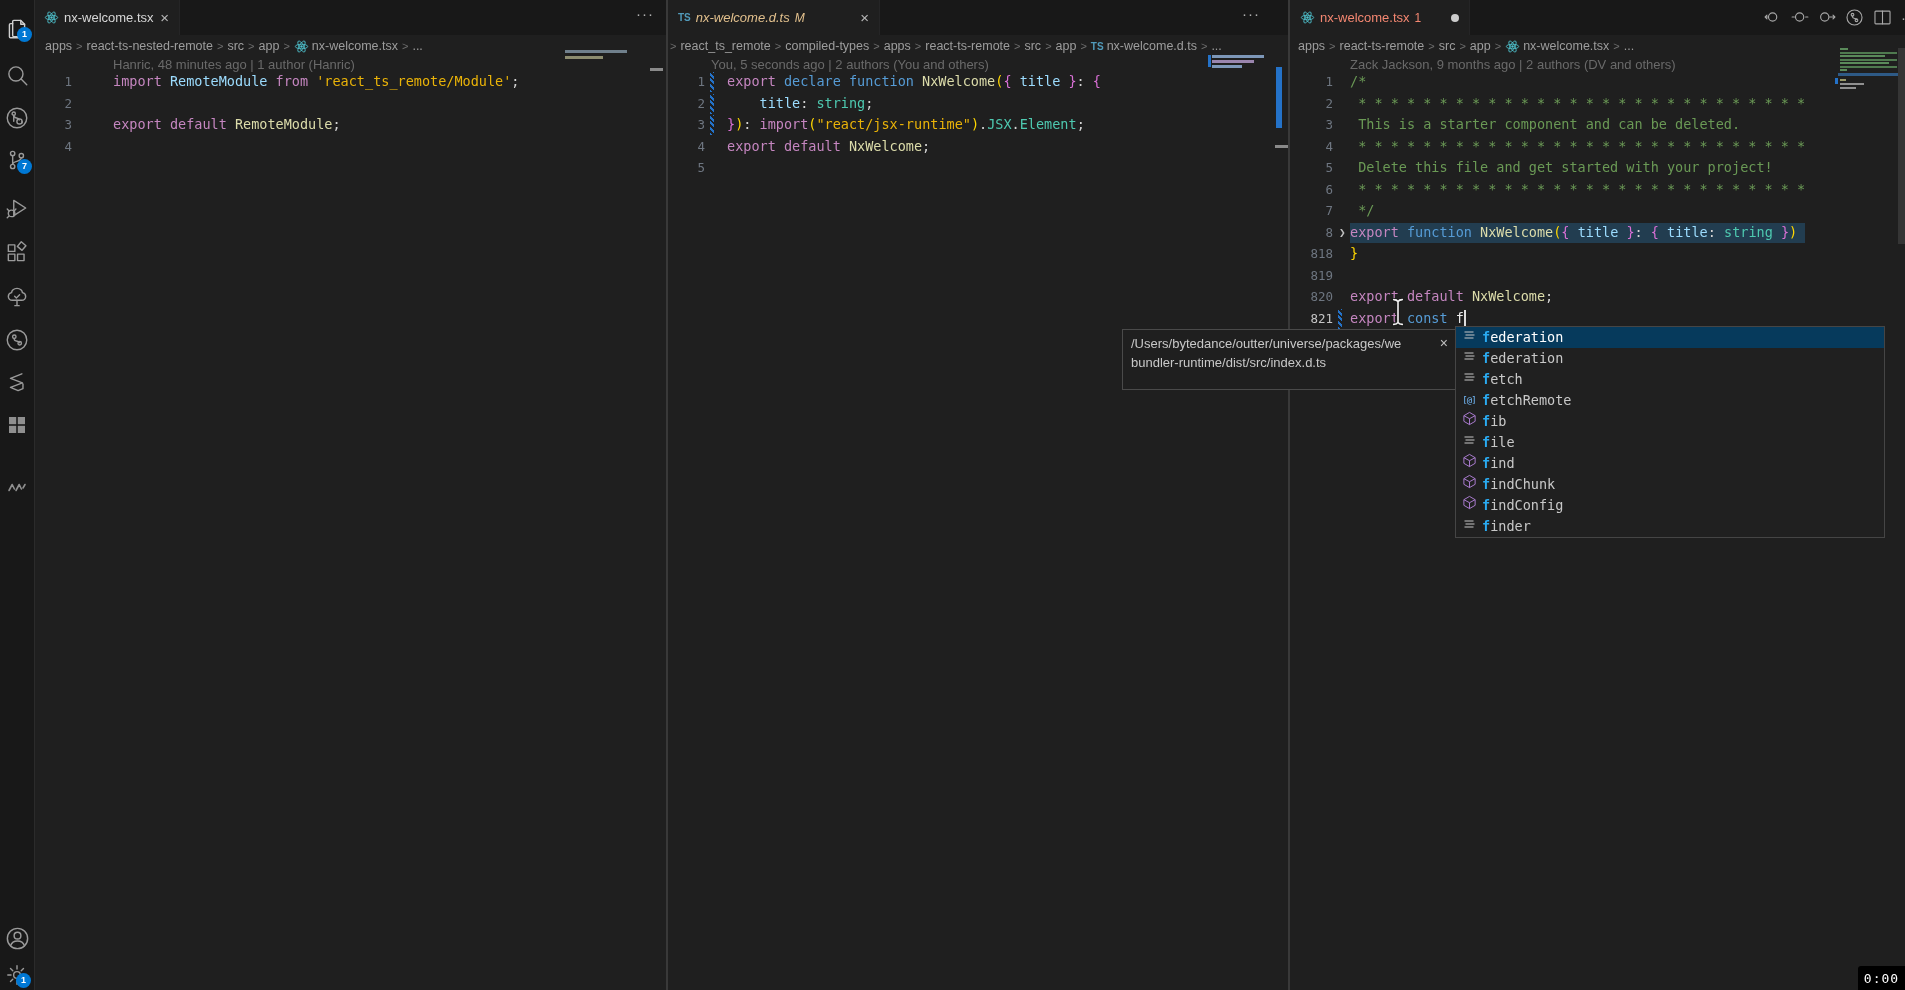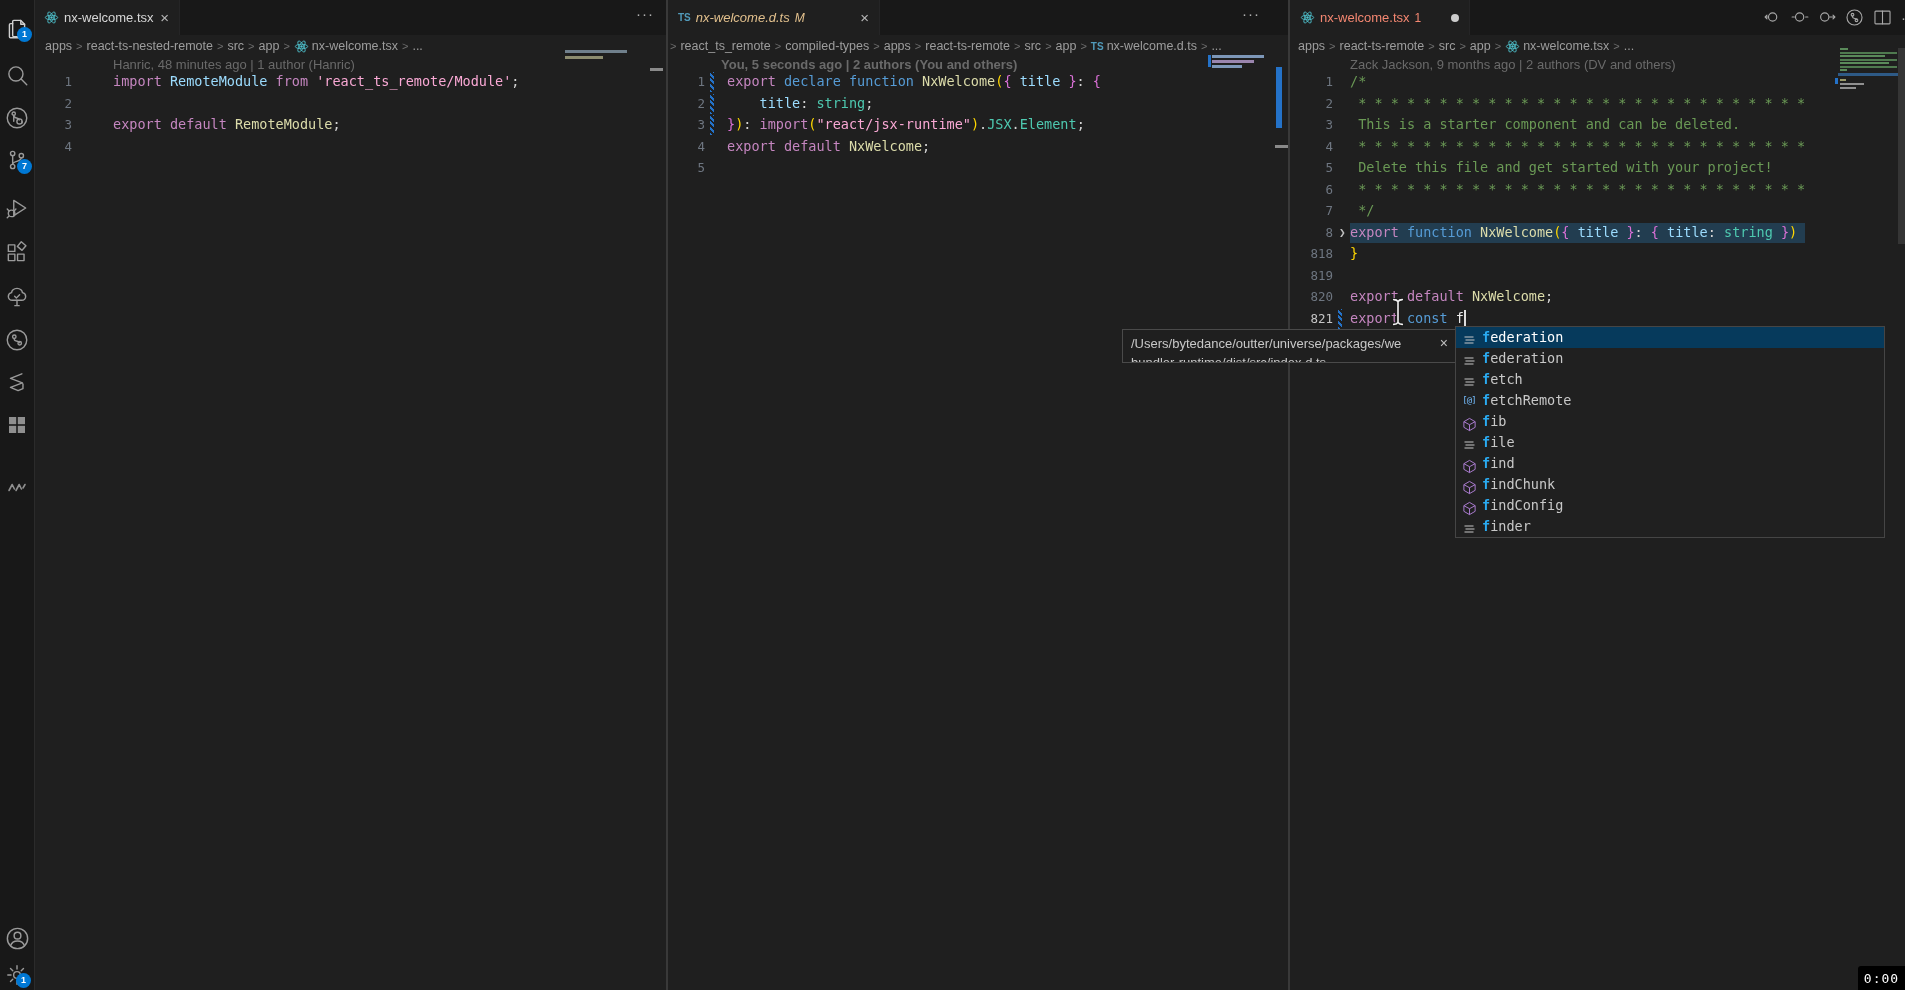--- a/index.html
+++ b/index.html
@@ -39,35 +39,35 @@
        font-family:"DejaVu Sans Mono",monospace;font-size:13.5px;}
   .num{position:absolute;left:0;width:var(--numw);text-align:right;color:#6e7681;font-size:12.5px;}
   .num-on{color:#c6c6c6;}
   .code{position:absolute;left:var(--codeleft);top:0;}
   .hlbg{position:absolute;left:var(--codeleft);top:1px;height:20px;background:rgba(38,95,134,.48);}
   .gmark{position:absolute;left:calc(var(--numw) + 5px);top:1px;width:4px;height:20px;
          background:repeating-linear-gradient(45deg,#2472c8 0 2px,#1f1f1f 2px 4px);}
   .fold{position:absolute;left:calc(var(--numw) + 6px);color:#c0c0c0;font-size:11px;}
   .caret{display:inline-block;width:2px;height:16px;background:#dcdcdc;vertical-align:-3px;}
   .tk-k{color:#c586c0}.tk-b{color:#569cd6}.tk-fn{color:#dcdcaa}.tk-v{color:#9cdcfe}
-  .tk-s{color:#f9a8d4}.tk-ty{color:#4ec9b0}.tk-p{color:#d4d4d4}.tk-g{color:#ffd700}
+  .tk-s{color:#eab308}.tk-ty{color:#4ec9b0}.tk-p{color:#d4d4d4}.tk-g{color:#ffd700}
   .tk-m{color:#da70d6}.tk-c{color:#6a9955}.tk-w{color:#e8e8e8}
   .deco{position:absolute;z-index:4;}
   
   .suggest{position:absolute;left:1455px;top:326px;width:430px;background:#202020;
            border:1px solid #454545;z-index:30;font-family:"DejaVu Sans Mono",monospace;
            font-size:13.5px;box-sizing:border-box;}
-  .sg-row{height:21px;line-height:21px;display:flex;align-items:flex-end;gap:4px;padding:0 4px;
+  .sg-row{height:21px;line-height:21px;display:flex;align-items:flex-start;gap:4px;padding:0 4px;
           color:#c8c8c8;cursor:pointer;}
   .sg-row.sel{background:#063a5c;color:#ffffff;}
   .sg-icn{width:18px;flex:none;text-align:center;display:flex;align-items:center;justify-content:center;}
   .sg-match{color:#2aabf2;font-weight:700;}
   .icn-value{color:#75beff;font-size:9px;letter-spacing:-1px;}
   
-  .docs-popup{position:absolute;left:1122px;top:329px;width:334px;height:34px;background:#1f1f1f;
+  .docs-popup{position:absolute;left:1122px;top:329px;width:334px;height:61px;background:#1f1f1f;
               border:1px solid #4a4a4a;z-index:29;font-size:13px;color:#c8c8c8;
               padding:4px 24px 4px 8px;line-height:19px;white-space:nowrap;overflow:hidden;
               box-sizing:border-box;}
   .dp-close{position:absolute;right:7px;top:4px;color:#c0c0c0;font-size:14px;cursor:pointer;}
   
   .timer{position:absolute;left:1858px;top:966px;width:47px;height:24px;background:#000;color:#fff;
          font-family:"DejaVu Sans Mono",monospace;font-size:13px;display:flex;align-items:center;
          justify-content:center;z-index:50;border-radius:3px 0 0 0;letter-spacing:1px;}
   .ibeam{position:absolute;left:1390px;top:298px;z-index:60;}
 </style>
@@ -282,21 +282,21 @@
         <span class="bc-sep">&gt;</span>
         <span class="bc-item">
           <span style="display: inline-flex; align-items: center;">
             <b style="color:#519aba;font-style:normal;font-size:10px;font-family:Liberation Sans,sans-serif">TS</b>
           </span>
           <span>nx-welcome.d.ts</span>
         </span>
         <span class="bc-sep">&gt;</span>
         <span class="bc-item">...</span>
       </div>
-      <div class="blame" style="left: 53px; font-weight: bold;">You, 5 seconds ago | 2 authors (You and others)</div>
+      <div class="blame" style="left: 43px;">You, 5 seconds ago | 2 authors (You and others)</div>
       <div class="row" style="top: 71px;"><div class="gmark"></div><span class="num">1</span><span class="code"><span class="tk-k">export </span><span class="tk-b">declare </span><span class="tk-b">function </span><span class="tk-fn">NxWelcome</span><span class="tk-g">(</span><span class="tk-m">{</span><span class="tk-v"> title </span><span class="tk-m">}</span><span class="tk-p">: </span><span class="tk-m">{</span></span></div>
       <div class="row" style="top: 92.5px;"><div class="gmark"></div><span class="num">2</span><span class="code"><span class="tk-v">    title</span><span class="tk-p">: </span><span class="tk-ty">string</span><span class="tk-p">;</span></span></div>
       <div class="row" style="top: 114px;"><div class="gmark"></div><span class="num">3</span><span class="code"><span class="tk-m">}</span><span class="tk-g">)</span><span class="tk-p">: </span><span class="tk-k">import</span><span class="tk-g">(</span><span class="tk-s">"react/jsx-runtime"</span><span class="tk-g">)</span><span class="tk-p">.</span><span class="tk-ty">JSX</span><span class="tk-p">.</span><span class="tk-ty">Element</span><span class="tk-p">;</span></span></div>
       <div class="row" style="top: 135.5px;"><span class="num">4</span><span class="code"><span class="tk-k">export default </span><span class="tk-fn">NxWelcome</span><span class="tk-p">;</span></span></div>
       <div class="row" style="top: 157px;"><span class="num">5</span><span class="code"></span></div>
     </section>
   <section class="group" id="group2" style="left: 1290px; width: 615px; --numw: 43px; --codeleft: 60px;">
       <div class="tabs">
         <div class="tab" style="width: 180px;">
           <span style="display: inline-flex; align-items: center;">

